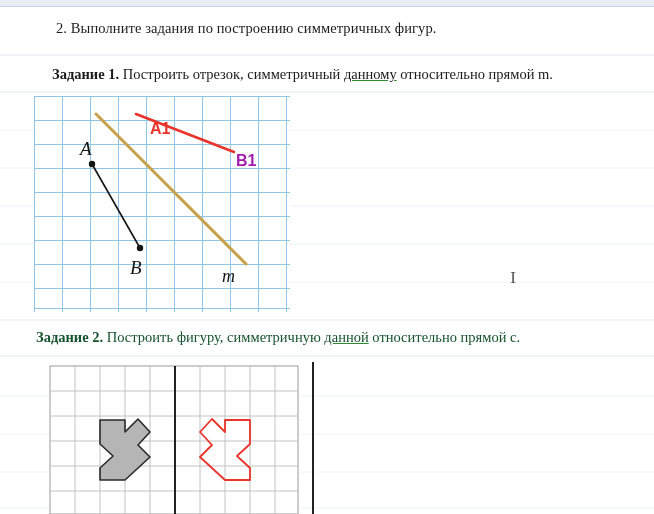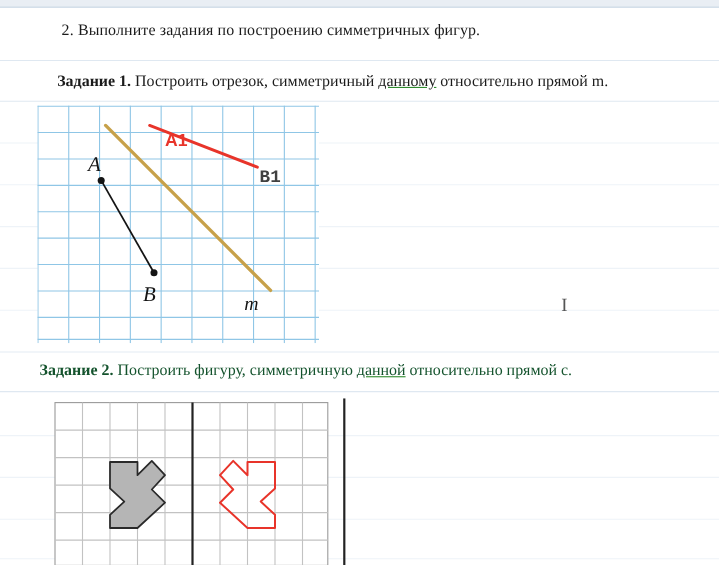--- a/index.html
+++ b/index.html
@@ -82,22 +82,22 @@
     color: #e8342a;
     font-family: "Liberation Sans", sans-serif;
     font-size: 16px;
     font-weight: 600;
     margin-top: 28px;
   }
   .label-b1 {
     position: absolute;
     left: 236px;
     top: 152px;
-    color: #404040;
-    font-family: Liberation Mono, monospace;
+    color: #a21caf;
+    font-family: Liberation Sans, sans-serif;
     font-size: 16px;
     font-weight: 600;
     text-align: center;
   }
   .caret {
     position: absolute;
     left: 508px;
     top: 268px;
     width: 10px;
     height: 20px;

